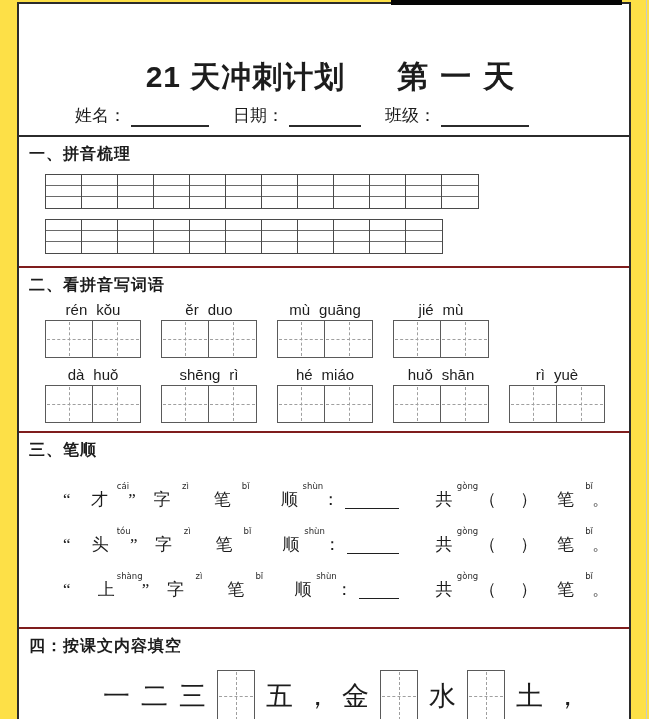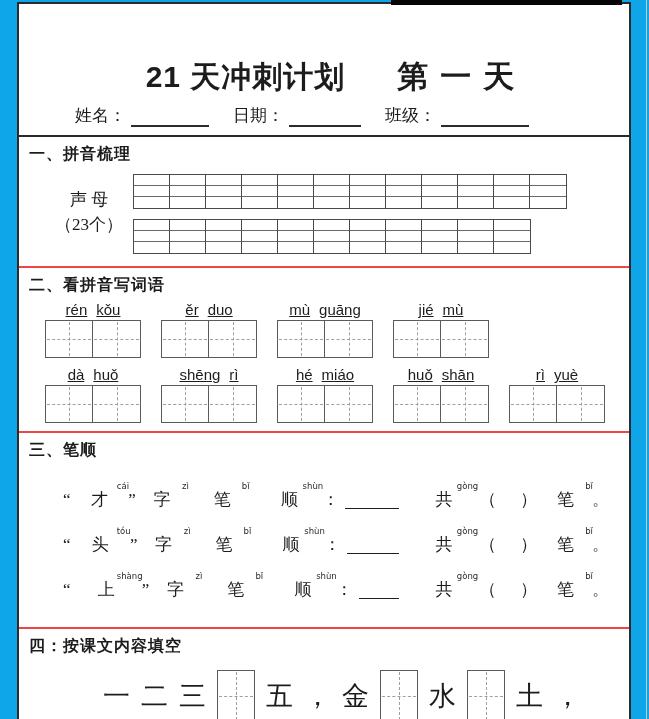--- a/index.html
+++ b/index.html
@@ -1,19 +1,19 @@
 <!DOCTYPE html>
 <html><head>
 <meta charset="utf-8">
 <style>
   * { margin:0; padding:0; box-sizing:border-box; }
   html,body { background:#fff; }
   .page {
     position:relative; width:649px; height:719px; overflow:hidden;
-    background:#0ea5e9; color:#1c1c1c;
+    background:#fde047; color:#1c1c1c;
     font-family:"Liberation Sans", sans-serif;
   }
   .scan-bar { position:absolute; left:391px; top:0; width:231px; height:5px; background:#050505; z-index:5; }
   .edge-shadow { position:absolute; right:2px; top:0; width:1px; height:719px; background:#c9c9c9; }
 
   .sheet {
     position:absolute; left:17px; top:2px; width:614px; height:760px;
     border:2px solid #2b2b2b; border-bottom:none; background:#fff;
   }
 
@@ -21,21 +21,21 @@
   .head-block { border-bottom:2px solid #2b2b2b; padding:6px 0 8px 0; }
   .title-row { display:flex; justify-content:center; align-items:baseline; gap:52px; padding:2px 0 6px 24px; }
   .title-main { font-size:30px; font-weight:bold; letter-spacing:1px; }
   .title-day  { font-size:31px; font-weight:bold; letter-spacing:12px;margin-top:44px; }
   .meta-row { display:flex; align-items:flex-end; padding-left:56px; gap:24px; font-size:17px; }
   .meta-field { display:flex; align-items:flex-end; }
   .blank { display:inline-block; border-bottom:2px solid #2b2b2b; height:1.05em; margin-left:5px; }
   .blank.w-name { width:78px; } .blank.w-class { width:88px; } .blank.w-date { width:72px; }
 
   
-  .section { border-bottom:2px solid #ef4444; }
+  .section { border-bottom:2px solid #7f1d1d; }
   .sec-heading { font-size:16px; font-weight:bold; padding:7px 0 3px 10px; letter-spacing:1px; }
 
   
   .sec1-body { display:flex; padding:6px 0 12px 26px; }
   .side-label { width:88px; text-align:center; font-family:"Liberation Serif", serif; font-size:17px; padding-top:14px; line-height:1.45; }
   .pgrid { display:flex; border:1px solid #4a4a4a; width:max-content; }
   .pgrid + .pgrid { margin-top:10px; }
   .pcell {
     width:36px; height:33px; border-right:1px solid #4a4a4a; 
     background:
@@ -46,21 +46,21 @@
 
   
   .tbox { position:relative; width:48px; height:38px; border:1.5px solid #5a5a5a; background:#fff; }
   .tbox::before { content:""; position:absolute; left:50%; top:1px; bottom:1px; border-left:1px dashed #9f9f9f; }
   .tbox::after  { content:""; position:absolute; top:50%; left:1px; right:1px; border-top:1px dashed #9f9f9f; }
   .wboxes { display:flex; } .wboxes .tbox + .tbox { border-left:none; }
 
   
   .wrow { display:flex; padding-left:26px; gap:20px; margin:2px 0 8px; }
   .wgroup { width:96px; }
-  .wpinyin { display:flex; justify-content:center; gap:9px; font-size:15px; margin-bottom:2px; font-weight:500;text-decoration:underline; }
+  .wpinyin { display:flex; justify-content:center; gap:9px; font-size:15px; margin-bottom:2px; font-weight:500; }
 
   
   .stroke-rows { padding:4px 0 10px 0; }
   .srow { display:flex; align-items:flex-end; padding:0 20px 0 44px; margin:14px 0 16px; font-size:17px; font-family:"Liberation Serif", serif; }
   ruby { ruby-align:center; margin:0 3px; }
   rt { font-size:8.5px; letter-spacing:0; font-family:"DejaVu Sans", sans-serif; color:#2a2a2a;margin-left:47px; }
   .sleft { white-space:nowrap; }
   .sline { width:212px; border-bottom:1.5px solid #1f1f1f; height:1em; margin:0 8px 2px 6px; }
   .sright { margin-left:auto; white-space:nowrap; }
   .pblank { display:inline-block; width:20px; }
@@ -100,24 +100,20 @@
         <span class="meta-field">
           <span>班级：</span>
           <span class="blank w-class"></span>
         </span>
       </div>
     </div>
 
     <div class="section">
       <div class="sec-heading">一、拼音梳理</div>
       <div class="sec1-body">
-        <div class="side-label">
-          <div>声 母</div>
-          <div>（23个）</div>
-        </div>
         <div id="pinyin-grids">
             <div class="pgrid">
               <div class="pcell"></div>
               <div class="pcell"></div>
               <div class="pcell"></div>
               <div class="pcell"></div>
               <div class="pcell"></div>
               <div class="pcell"></div>
               <div class="pcell"></div>
               <div class="pcell"></div>

